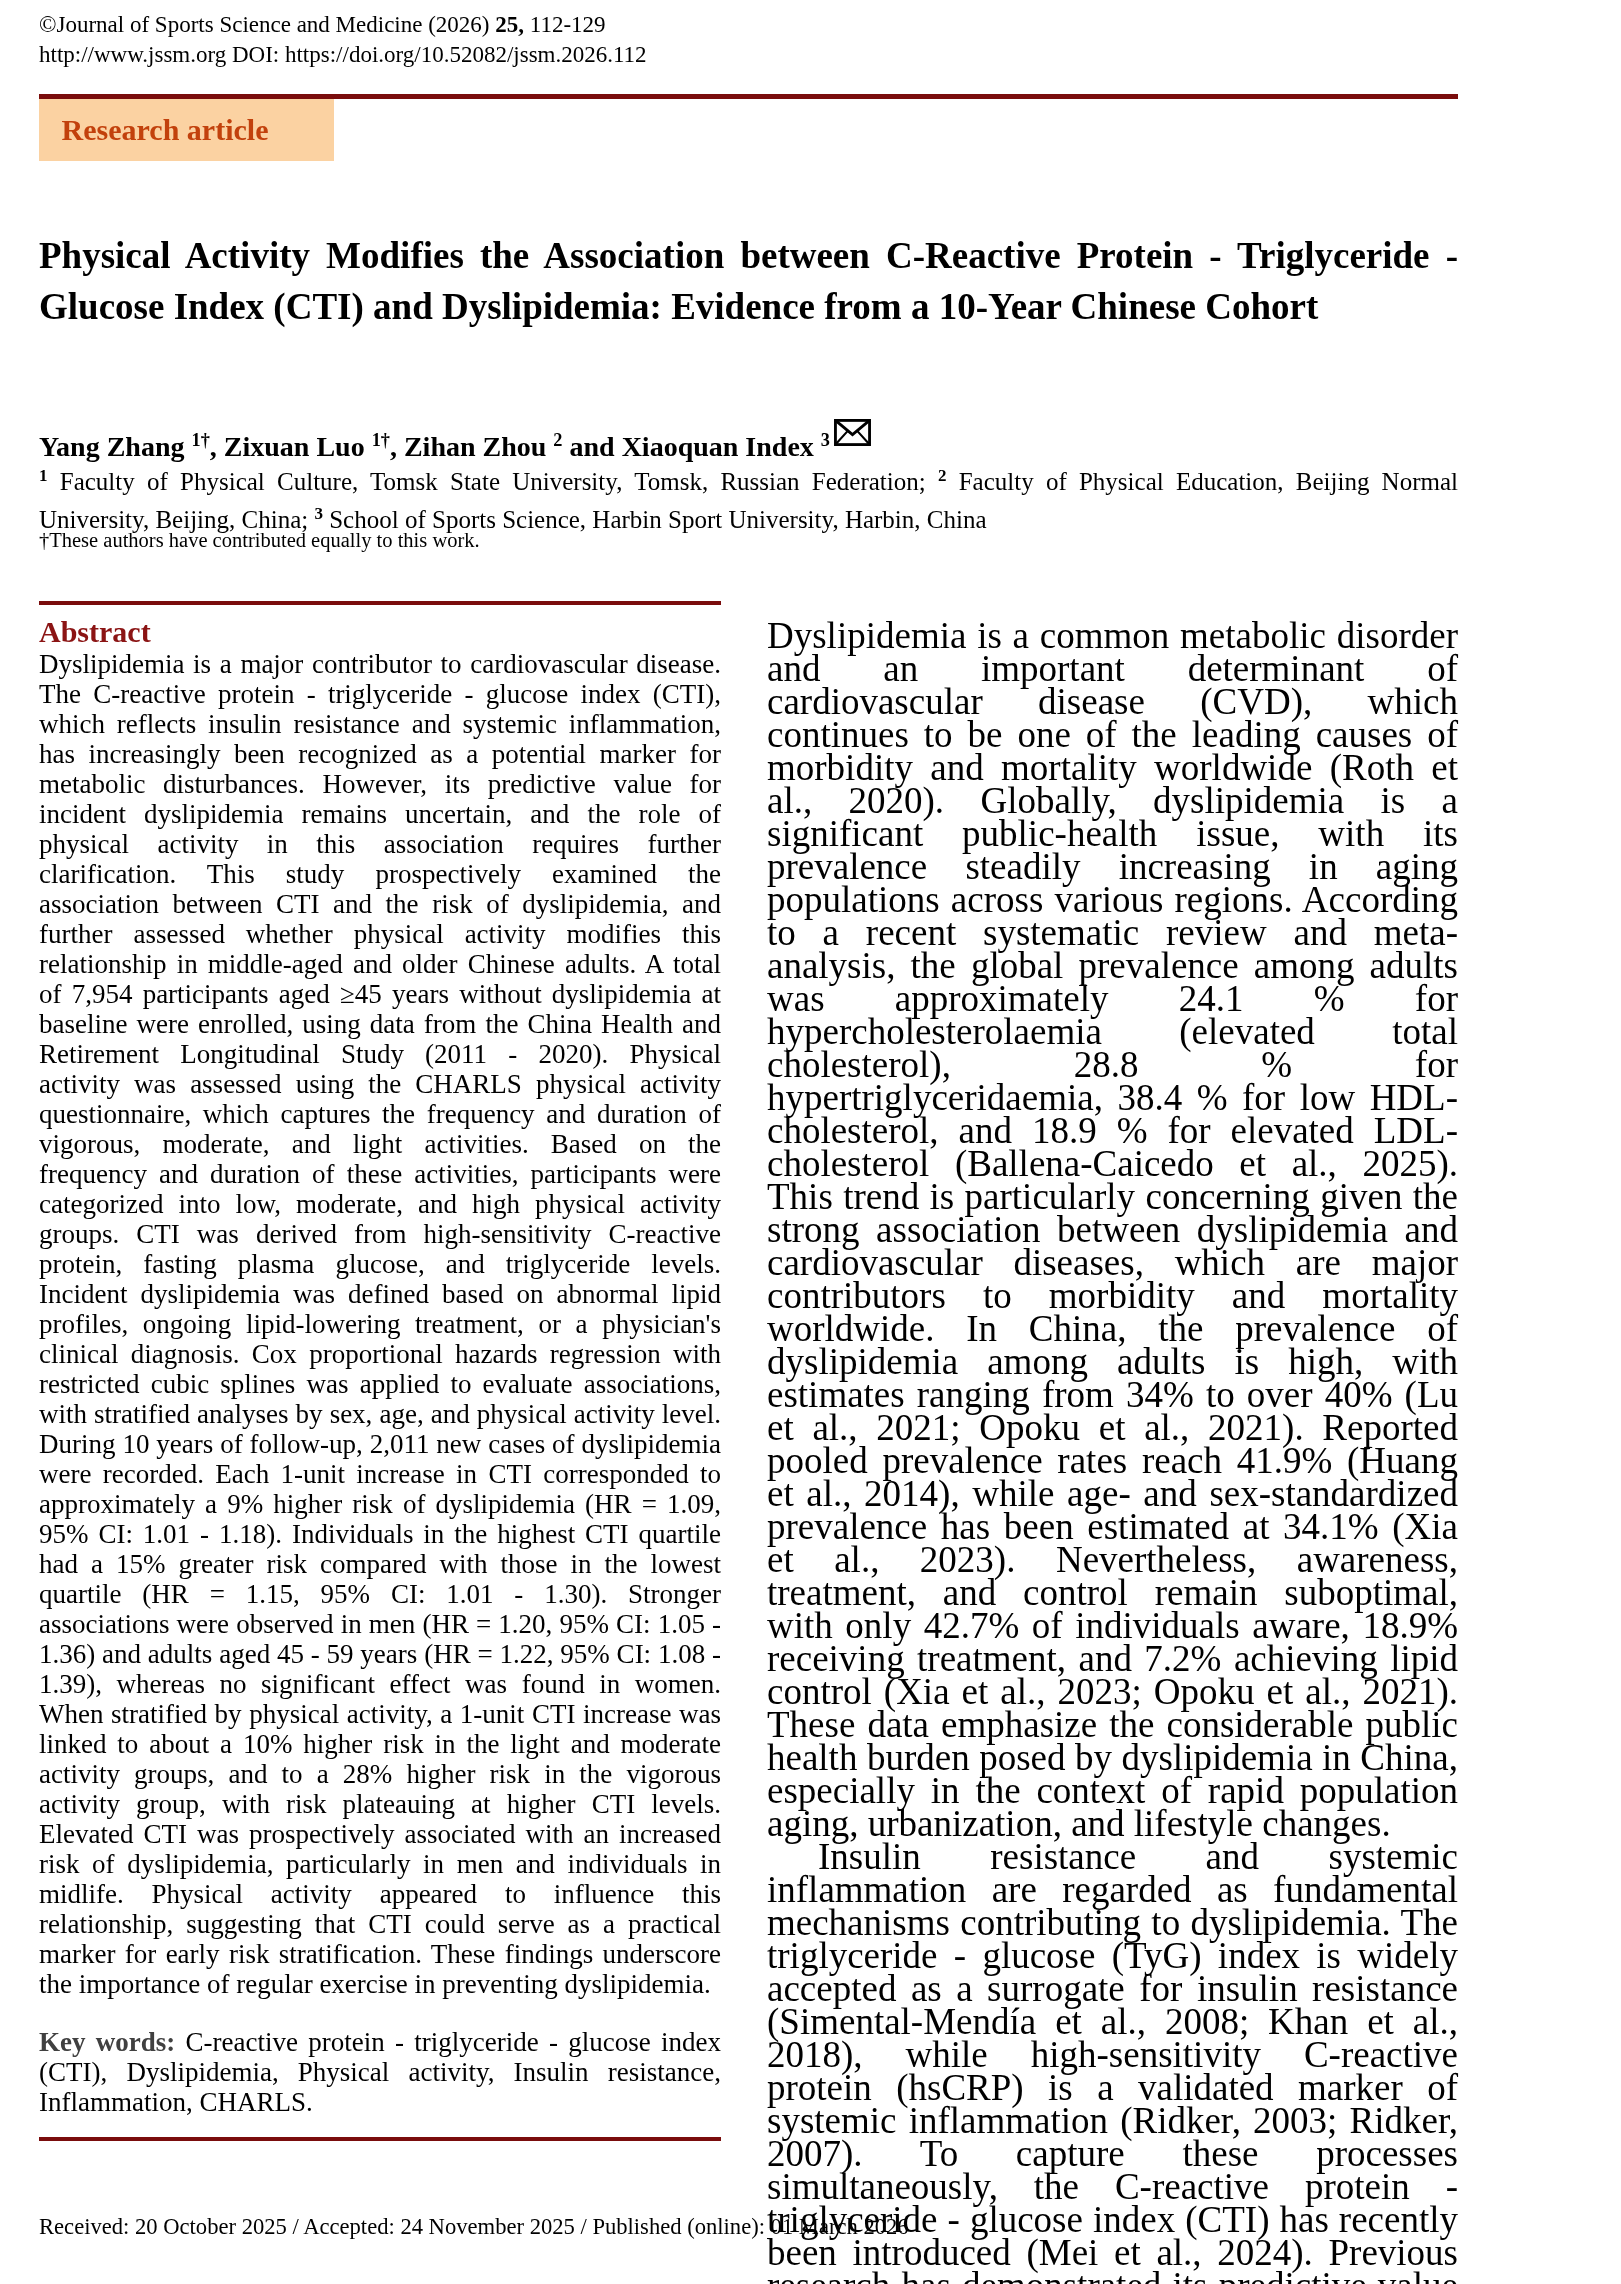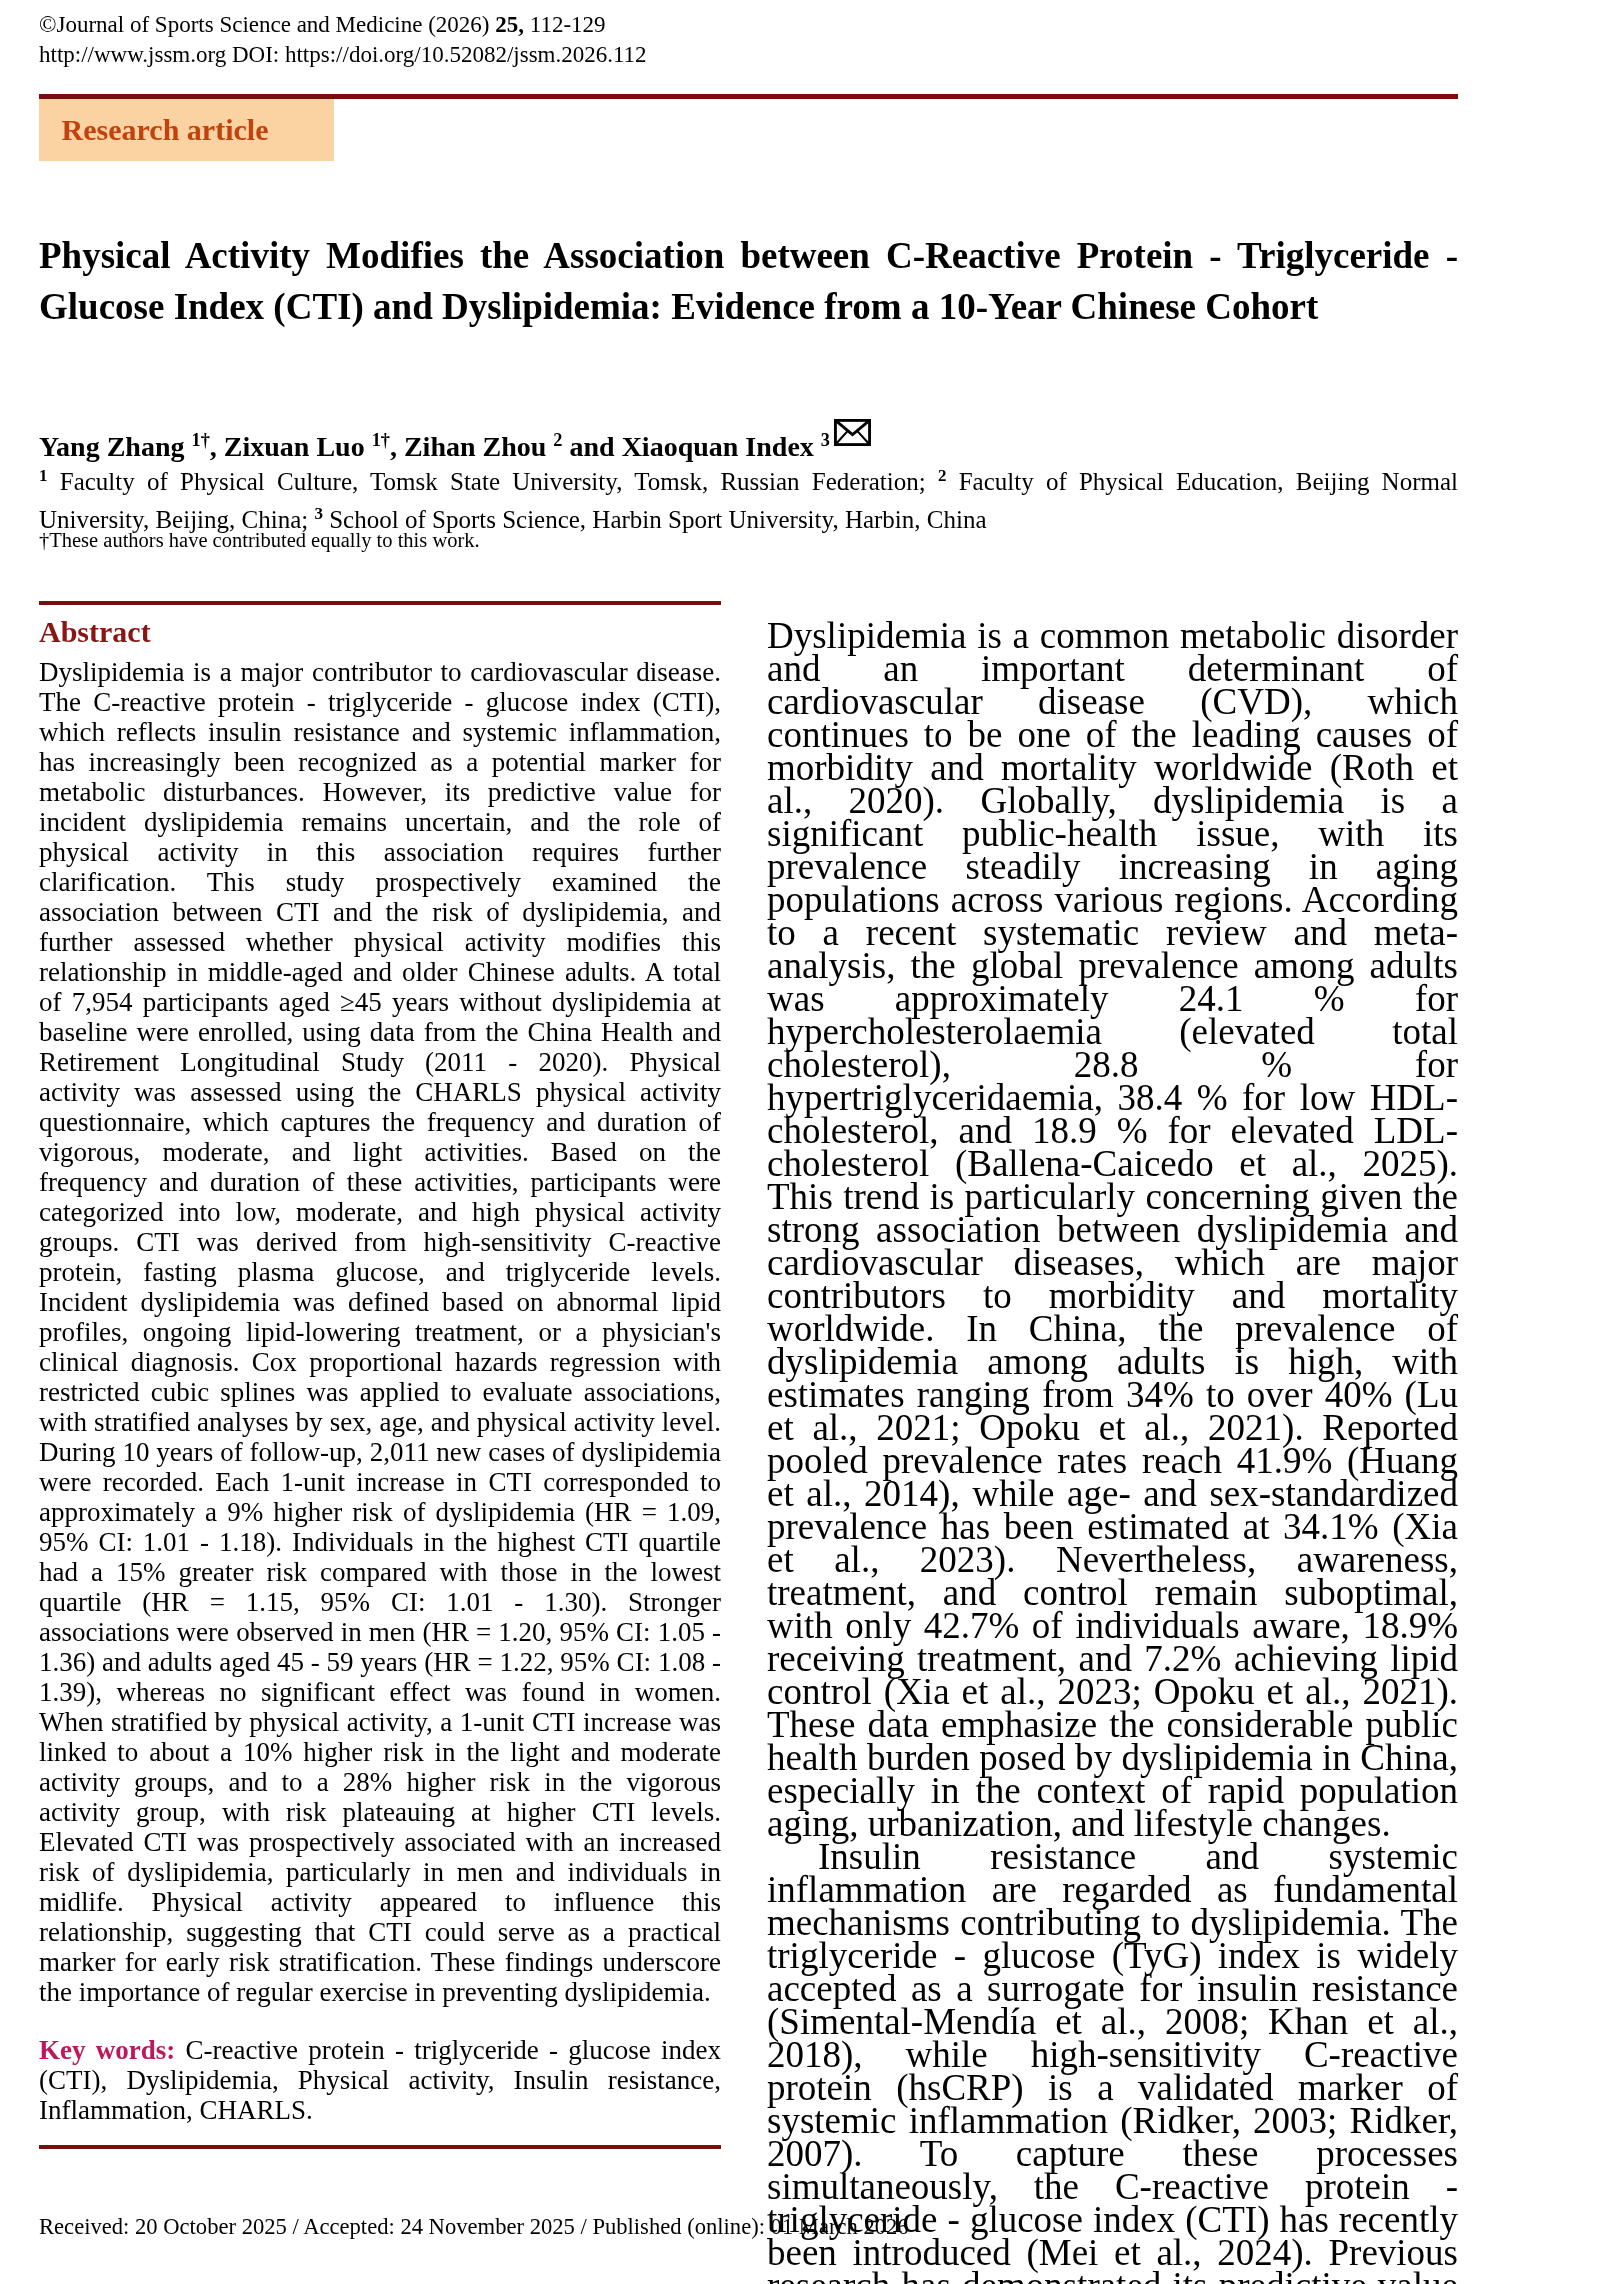--- a/index.html
+++ b/index.html
@@ -69,30 +69,30 @@
     position: absolute;
     left: 767px; top: 578px; width: 691px;
   }
   .abstract-rule { width: 682px; height: 3.5px; margin-top: 23px; }
   .section-heading {
     font-size: 30px; font-weight: bold; color: #8b1414;
     line-height: 34px;
   }
   .col-left .section-heading { margin-top: 10px; }
   .abstract-text {
-    margin-top: 8px;
+    margin-top: 0;
     font-size: 27px; line-height: 30px;
     text-align: justify;
   }
   .keywords {
     margin-top: 28px;
     font-size: 27px; line-height: 30px;
     text-align: justify;
   }
-  .keywords .kw-label { font-weight: bold; color: #be185d; }
+  .keywords .kw-label { font-weight: bold; color: #404040; }
   .keywords-rule { width: 682px; height: 4.2px; margin-top: 20px; }
   .col-right .section-heading { margin-top: 5.6px; }
   .intro-p {
     margin: 0;
     font-size: 37px; line-height: 33px;
     text-align: justify;
   }
   .intro-p1 { margin-top: 41px; }
   .intro-p2 { text-indent: 51px; }
   

